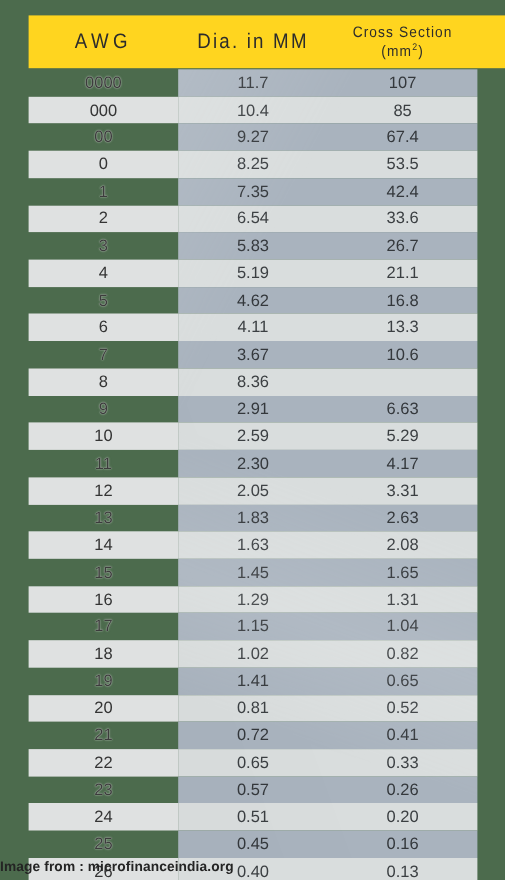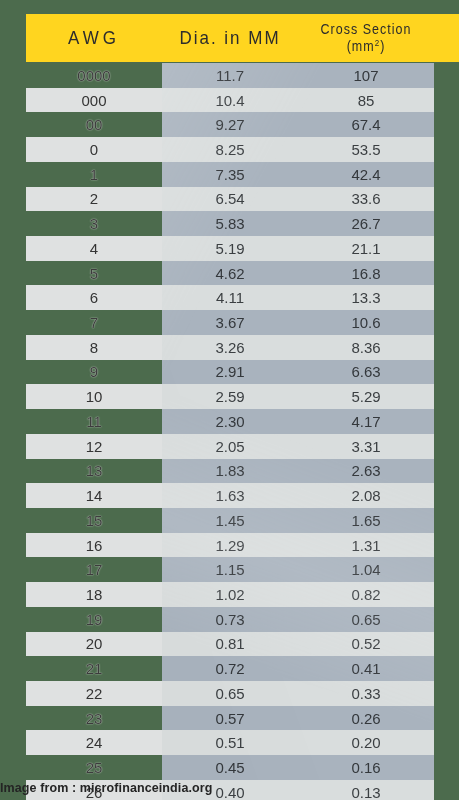--- a/index.html
+++ b/index.html
@@ -268,21 +268,20 @@
         <div class="c-band">
           <div class="c-dia">3.67</div>
           <div class="c-cross">10.6</div>
         </div>
       </div>
       <div class="row light">
         <div class="c-awg">
           <span class="txt">8</span>
         </div>
         <div class="c-band">
-          <div class="c-dia">3.26</div>
           <div class="c-cross">8.36</div>
         </div>
       </div>
       <div class="row dark">
         <div class="c-awg">
           <span class="txt">9</span>
         </div>
         <div class="c-band">
           <div class="c-dia">2.91</div>
           <div class="c-cross">6.63</div>
@@ -367,21 +366,21 @@
         <div class="c-band">
           <div class="c-dia">1.02</div>
           <div class="c-cross">0.82</div>
         </div>
       </div>
       <div class="row dark">
         <div class="c-awg">
           <span class="txt">19</span>
         </div>
         <div class="c-band">
-          <div class="c-dia">0.73</div>
+          <div class="c-dia">1.41</div>
           <div class="c-cross">0.65</div>
         </div>
       </div>
       <div class="row light">
         <div class="c-awg">
           <span class="txt">20</span>
         </div>
         <div class="c-band">
           <div class="c-dia">0.81</div>
           <div class="c-cross">0.52</div>

